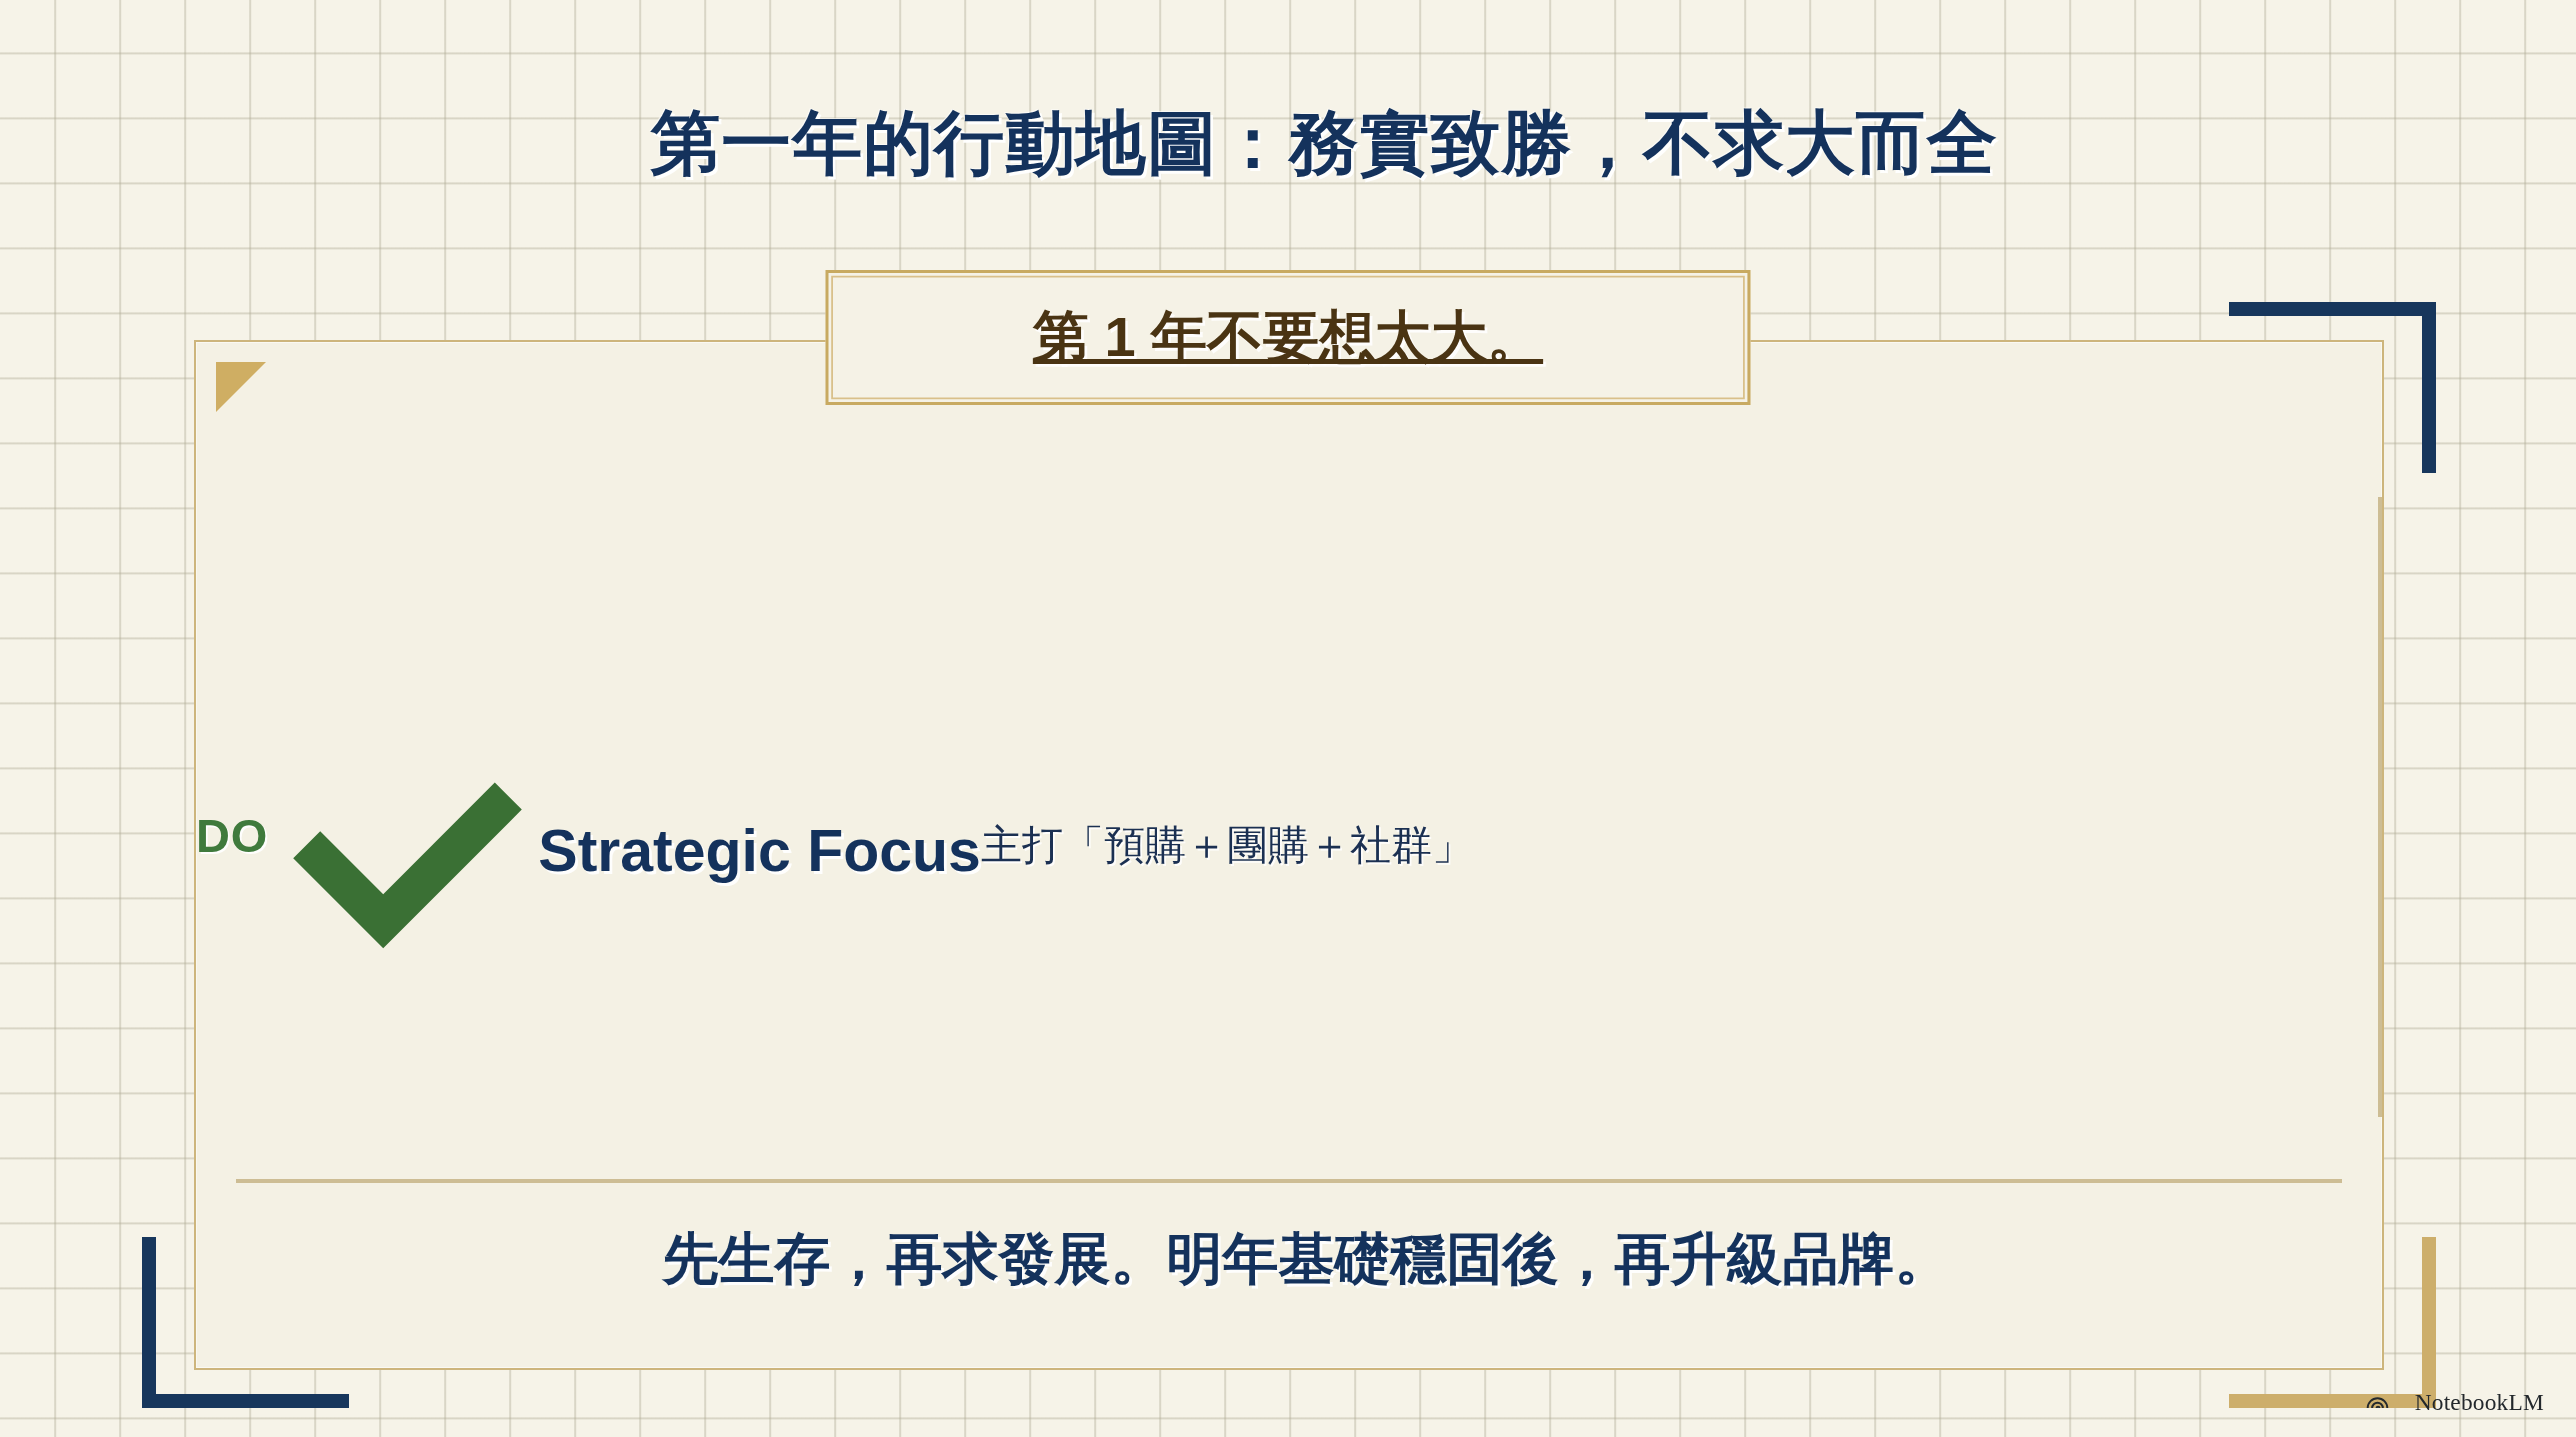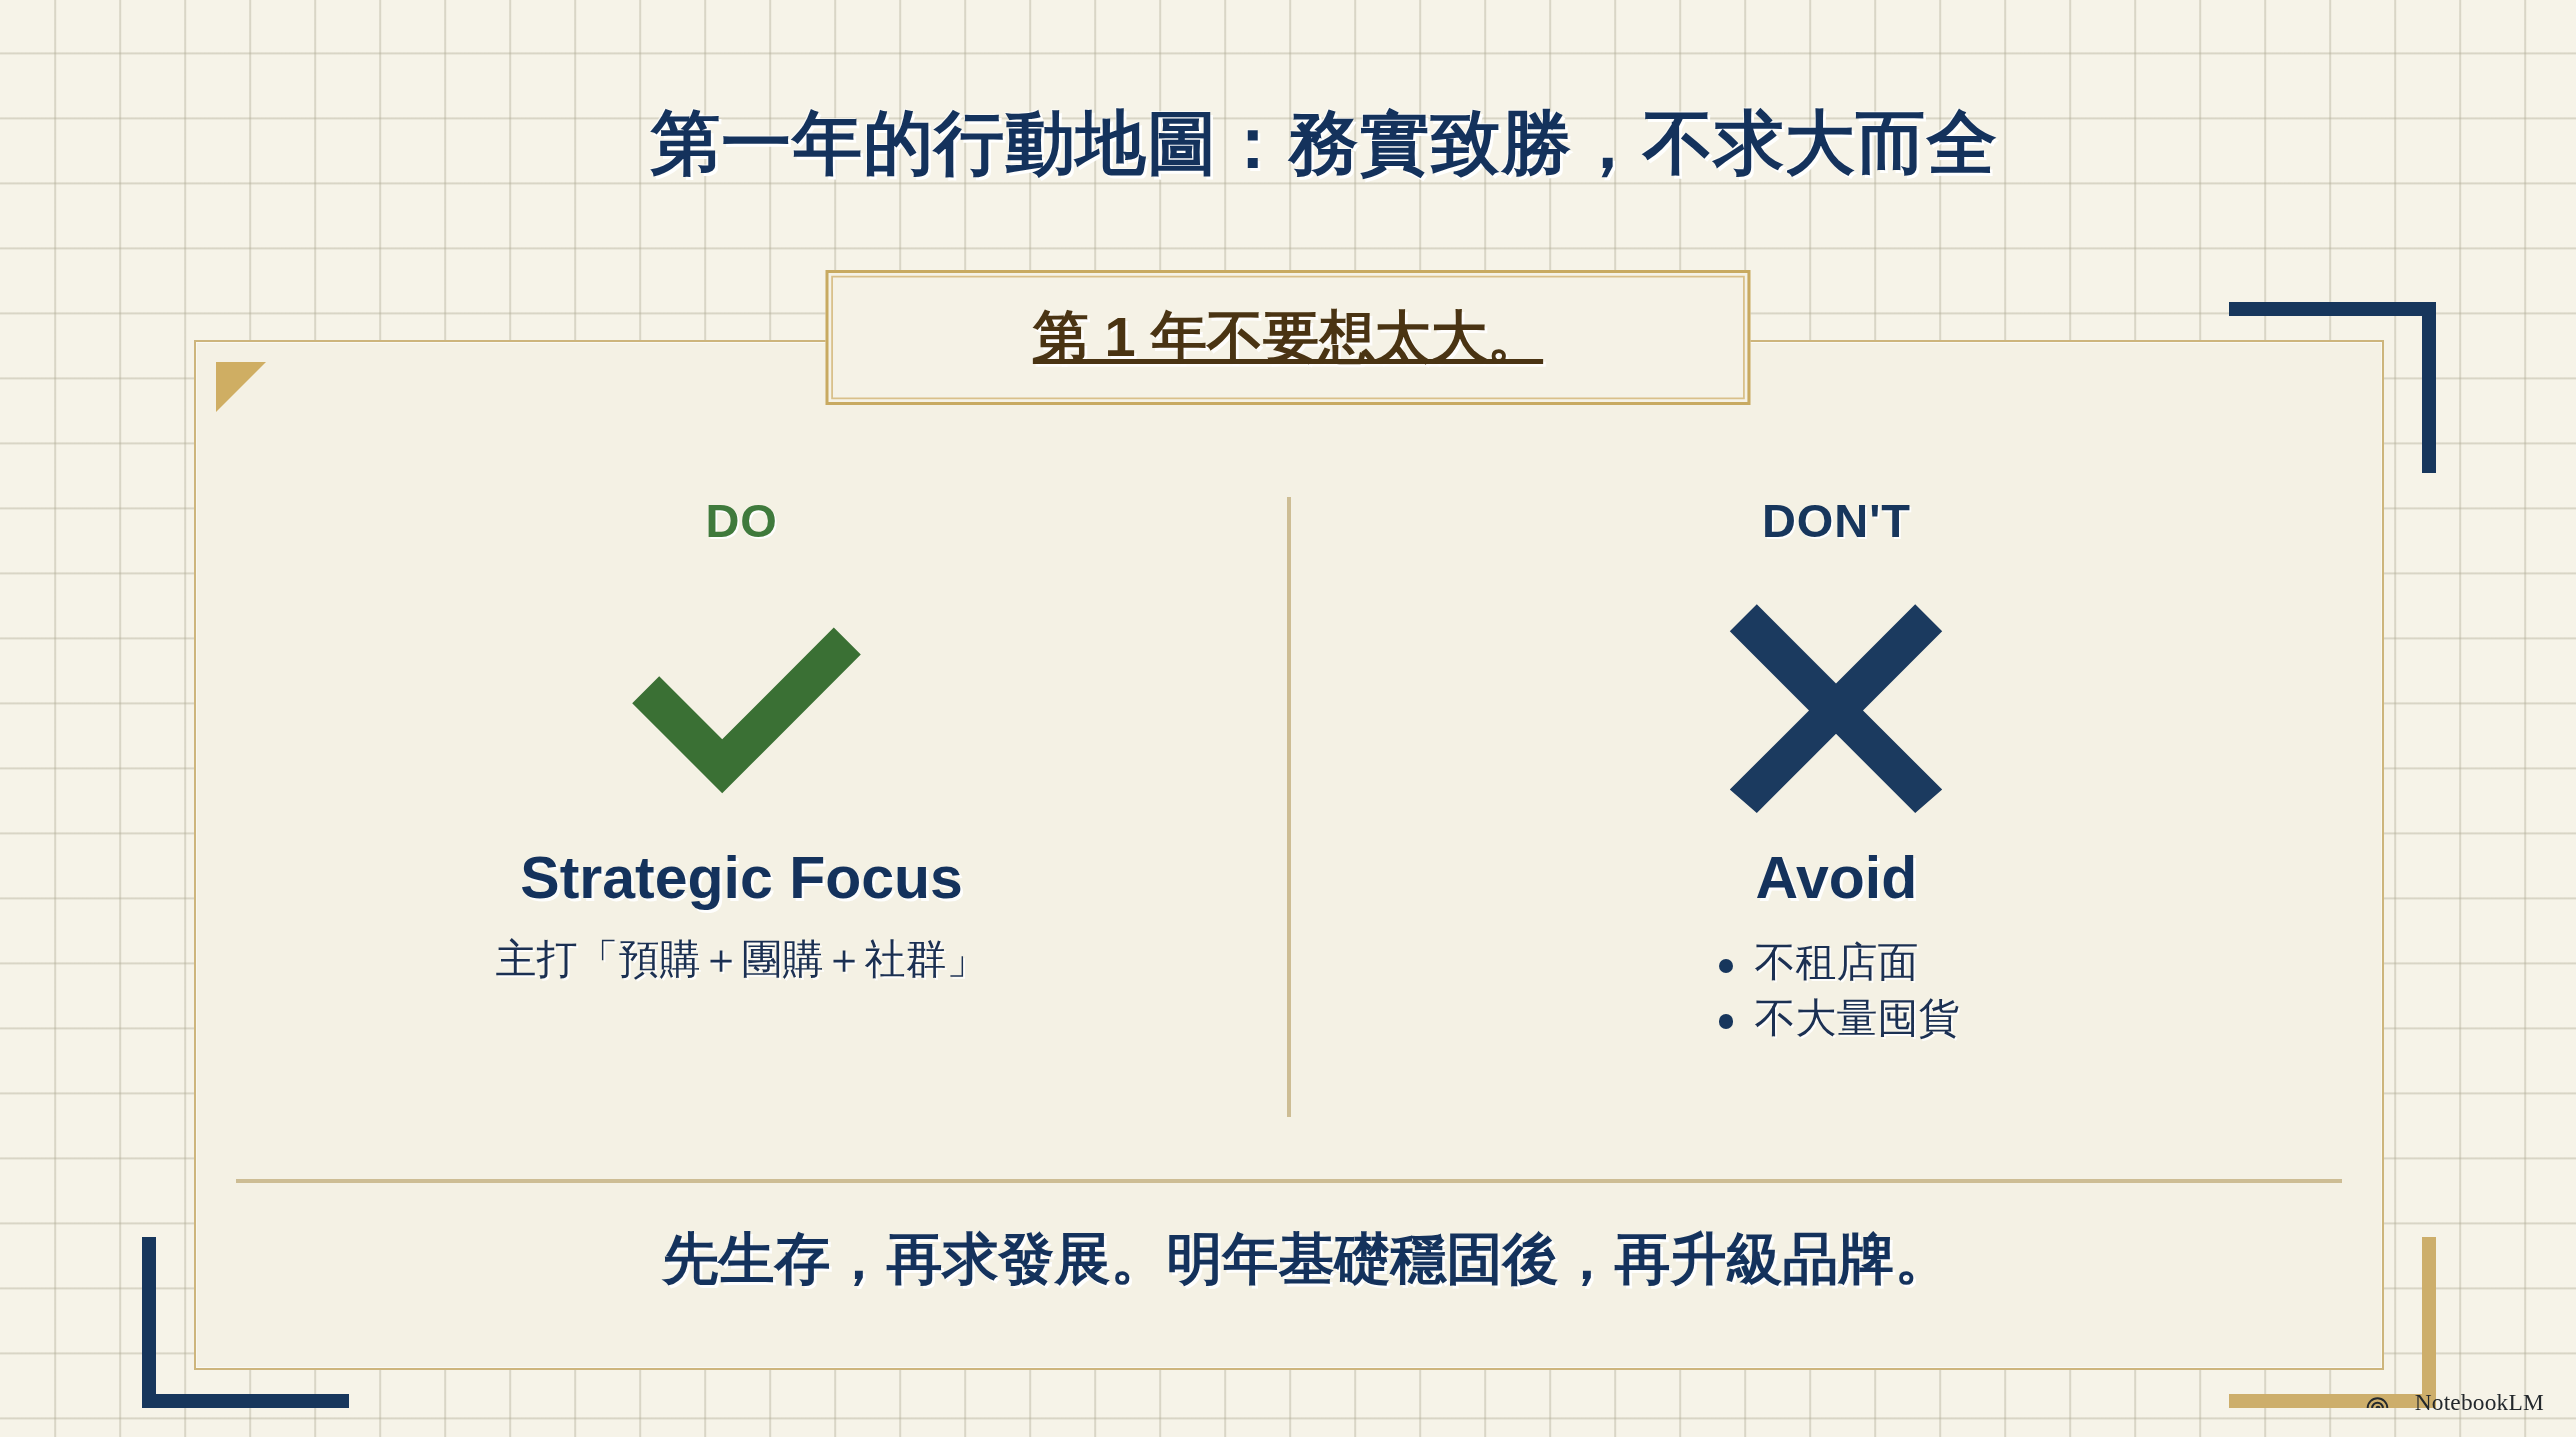--- a/index.html
+++ b/index.html
@@ -112,21 +112,21 @@
   .columns {
     position: absolute;
     left: 0; right: 0;
     top: 135px;
     height: 701px;
     display: flex;
   }
   .col {
     flex: 1;
     display: flex;
-    flex-direction: column;
+    flex-direction: row;
     align-items: center;
     padding-top: 16px;
   }
   .divider {
     width: 3.6px;
     background: #cdbd94;
     margin: 20px 0 61px 0;
     align-self: stretch;
   }
 
@@ -247,33 +247,20 @@
           <svg width="270" height="225" viewBox="0 0 300 250" aria-hidden="true">
             <path d="M28 128 L58 98 L128 168 L252 44 L282 74 L128 228 Z" fill="#3a7034"></path>
           </svg>
         </div>
         <div class="col-title">Strategic Focus</div>
         <div class="col-sub">主打「預購＋團購＋社群」</div>
       </div>
 
       <div class="divider"></div>
 
-      <div class="col">
-        <div class="col-head dont">DON'T</div>
-        <div class="mark">
-          <svg width="234" height="225" viewBox="0 0 260 250" aria-hidden="true">
-            <path d="M42 18 L130 106 L218 18 L248 48 L160 136 L248 224 L218 250 L130 162 L42 250 L12 224 L100 136 L12 48 Z" fill="#1b3a5f"></path>
-          </svg>
-        </div>
-        <div class="col-title">Avoid</div>
-        <ul class="bullets">
-          <li>不租店面</li>
-          <li>不大量囤貨</li>
-        </ul>
-      </div>
 
     </div>
 
     <div class="footer-rule"></div>
     <div class="footer-text">先生存，再求發展。明年基礎穩固後，再升級品牌。</div>
   </div>
 
   <div class="banner">
     <span class="banner-text">第 1 年不要想太大。</span>
   </div>

